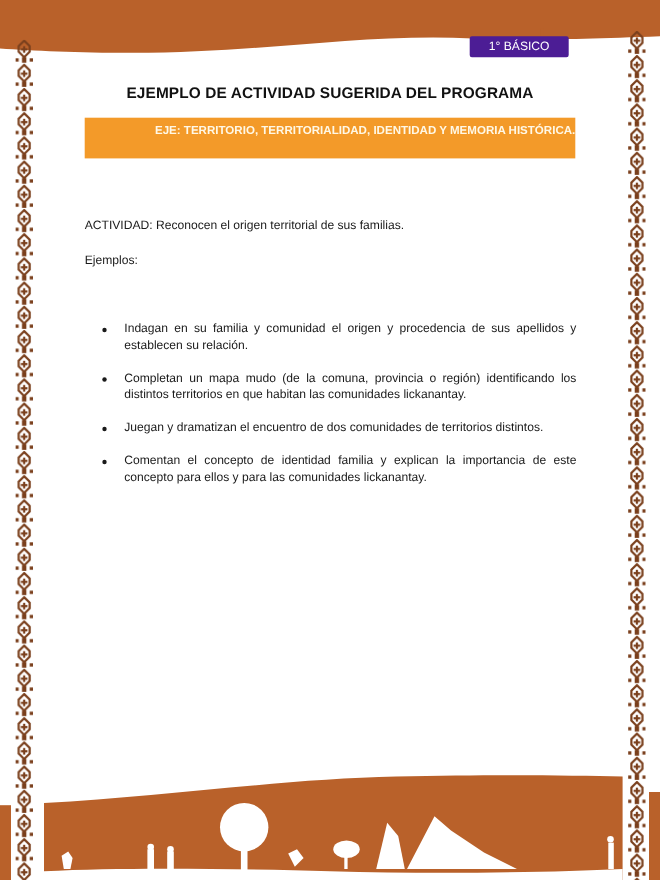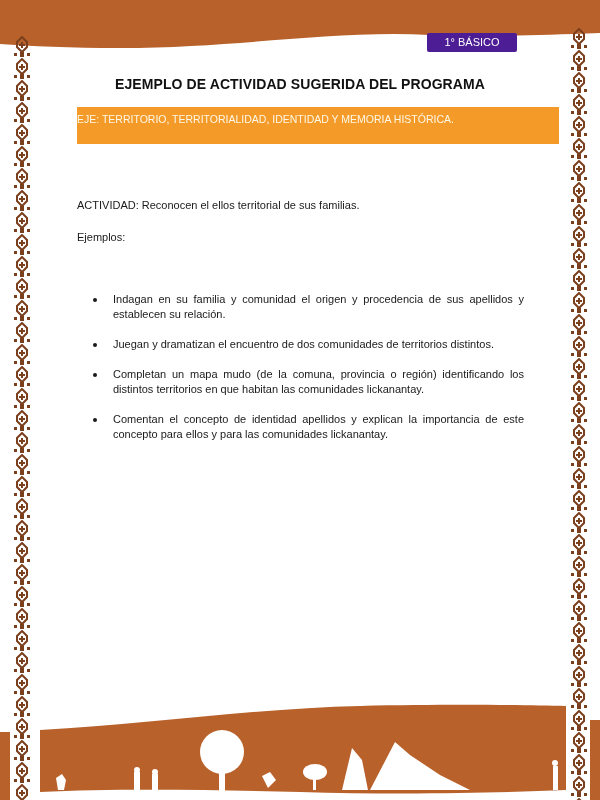--- a/index.html
+++ b/index.html
@@ -16,23 +16,23 @@
 
     .border-strip { position: absolute; top: 36px; width: 16px; height: 764px; }
     .border-left { left: 14px; }
     .border-right { left: 571px; top: 28px; }
 
     .page-title {
       position: absolute; left: 60px; top: 76px; width: 480px; text-align: center;
       font-weight: bold; font-size: 14px; letter-spacing: 0.1px; color: #111;
     }
     .axis-banner {
-      position: absolute; left: 77px; top: 107px; width: 482px; height: 37px;
-      background: #f39a29; color: #fff8e6; font-weight: normal; font-size: 10.5px;
-      text-align: left; padding-top: 6px;
+      position: absolute; left: 77px; top: 107px; width: 446px; height: 37px;
+      background: #f39a29; color: #fff8e6; font-weight: bold; font-size: 10.5px;
+      text-align: right; padding-top: 6px;
     }
 
     .content { position: absolute; left: 77px; top: 198px; width: 447px; font-size: 11px; line-height: 15px; color: #1a1a1a; }
     .activity-line { margin-bottom: 17px; }
     .activity-label { font-weight: normal; }
     .examples-heading { margin-bottom: 4px; }
     .bullet-list { list-style: none; margin-top: 47px; }
     .bullet-item { position: relative; padding-left: 36px; margin-bottom: 15px; text-align: justify; }
     .bullet-dot {
       position: absolute; left: 16px; top: 6px; width: 4px; height: 4px; border-radius: 50%; background: #1a1a1a;
@@ -66,39 +66,39 @@
 <svg class="border-strip border-right" viewBox="0 0 16 772" preserveAspectRatio="none" style="height:772px">
   <rect width="16" height="772" fill="url(#diamondL)"></rect>
 </svg>
 
 <div class="page-title">EJEMPLO DE ACTIVIDAD SUGERIDA DEL PROGRAMA</div>
 
 <div class="axis-banner">EJE: TERRITORIO, TERRITORIALIDAD, IDENTIDAD Y MEMORIA HISTÓRICA.</div>
 
 <div class="content">
   <p class="activity-line">
-    <span class="activity-label">ACTIVIDAD:</span><span> Reconocen el ellos territorial de sus familias.</span>
+    <span class="activity-label">ACTIVIDAD:</span><span> Reconocen el origen territorial de sus familias.</span>
   </p>
   <p class="examples-heading">Ejemplos:</p>
   <ul class="bullet-list">
     <li class="bullet-item">
       <span class="bullet-dot"></span>
       <span>Indagan en su familia y comunidad el origen y procedencia de sus apellidos y establecen su relación.</span>
     </li>
     <li class="bullet-item">
       <span class="bullet-dot"></span>
+      <span>Completan un mapa mudo (de la comuna, provincia o región) identificando los distintos territorios en que habitan las comunidades lickanantay.</span>
+    </li>
+    <li class="bullet-item">
+      <span class="bullet-dot"></span>
       <span>Juegan y dramatizan el encuentro de dos comunidades de territorios distintos.</span>
     </li>
     <li class="bullet-item">
       <span class="bullet-dot"></span>
-      <span>Completan un mapa mudo (de la comuna, provincia o región) identificando los distintos territorios en que habitan las comunidades lickanantay.</span>
-    </li>
-    <li class="bullet-item">
-      <span class="bullet-dot"></span>
-      <span>Comentan el concepto de identidad apellidos y explican la importancia de este concepto para ellos y para las comunidades lickanantay.</span>
+      <span>Comentan el concepto de identidad familia y explican la importancia de este concepto para ellos y para las comunidades lickanantay.</span>
     </li>
   </ul>
 </div>
 
 <svg class="bottom-band" viewBox="0 0 600 100" preserveAspectRatio="none">
   <rect x="0" y="32" width="10" height="68" fill="#b9612a"></rect>
   <path d="M40,30 C150,24 260,8 360,6 C450,4 520,5 566,6 L566,100 L40,100 Z" fill="#b9612a"></path>
   <rect x="590" y="20" width="10" height="80" fill="#b9612a"></rect>
 
   <g fill="#ffffff">

